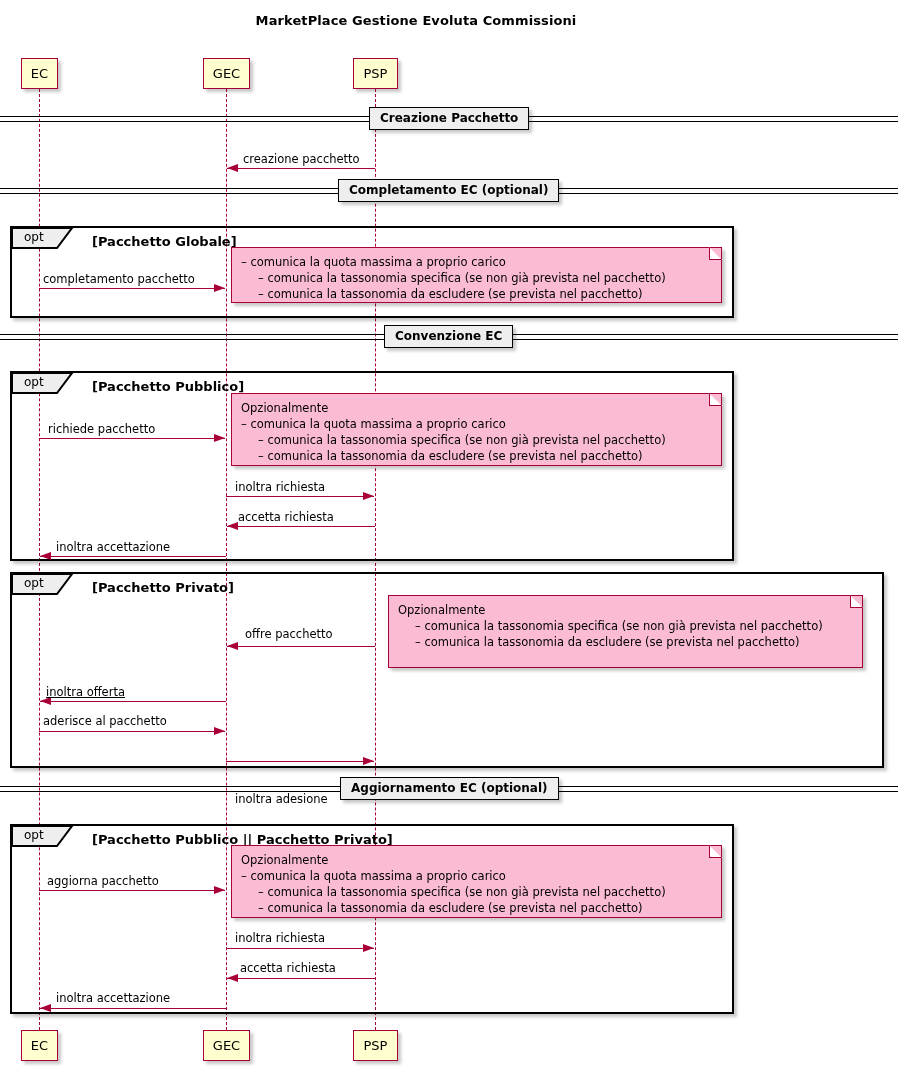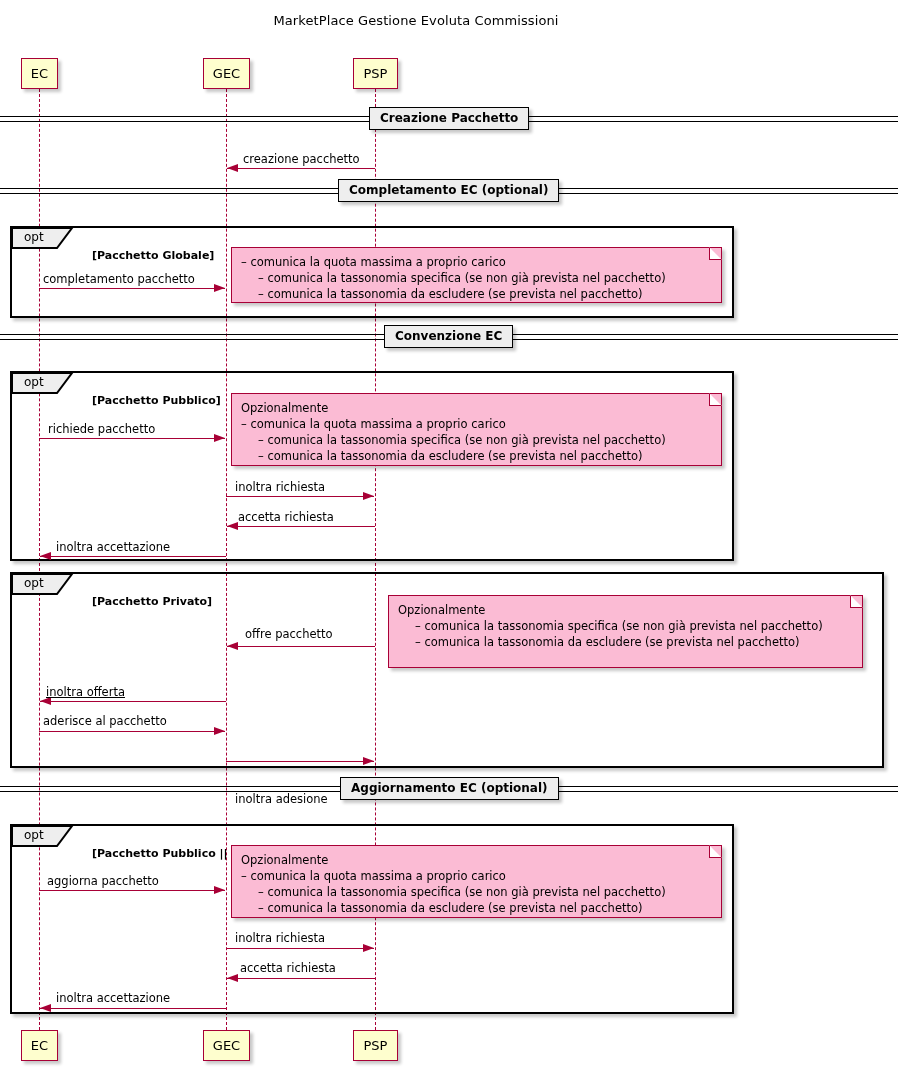--- a/index.html
+++ b/index.html
@@ -21,21 +21,21 @@
   }
 
   
   .diagram-title {
     position: absolute;
     left: 0;
     top: 13px;
     width: 832px;
     text-align: center;
     font-size: 13px;
-    font-weight: normal;
+    font-weight: bold;
     color: #000000;
     letter-spacing: 0.1px;
   }
 
   
   .participant {
     position: absolute;
     background: #FEFECE;
     border: 1.6px solid #A80036;
     box-shadow: 3px 3px 3px rgba(0,0,0,0.22);
@@ -99,22 +99,22 @@
   .opt-keyword {
     position: absolute;
     left: 12px;
     top: 2px;
     font-size: 12px;
     font-weight: normal;
     color: #000000;
   }
   .opt-guard {
     position: absolute;
-    top: 21px;
-    font-size: 11px;
+    top: 6px;
+    font-size: 13px;
     font-weight: bold;
     color: #000000;
     white-space: nowrap;
   }
 
   
   .note {
     position: absolute;
     background: #FBBBD4;
     border: 1.3px solid #A80036;

